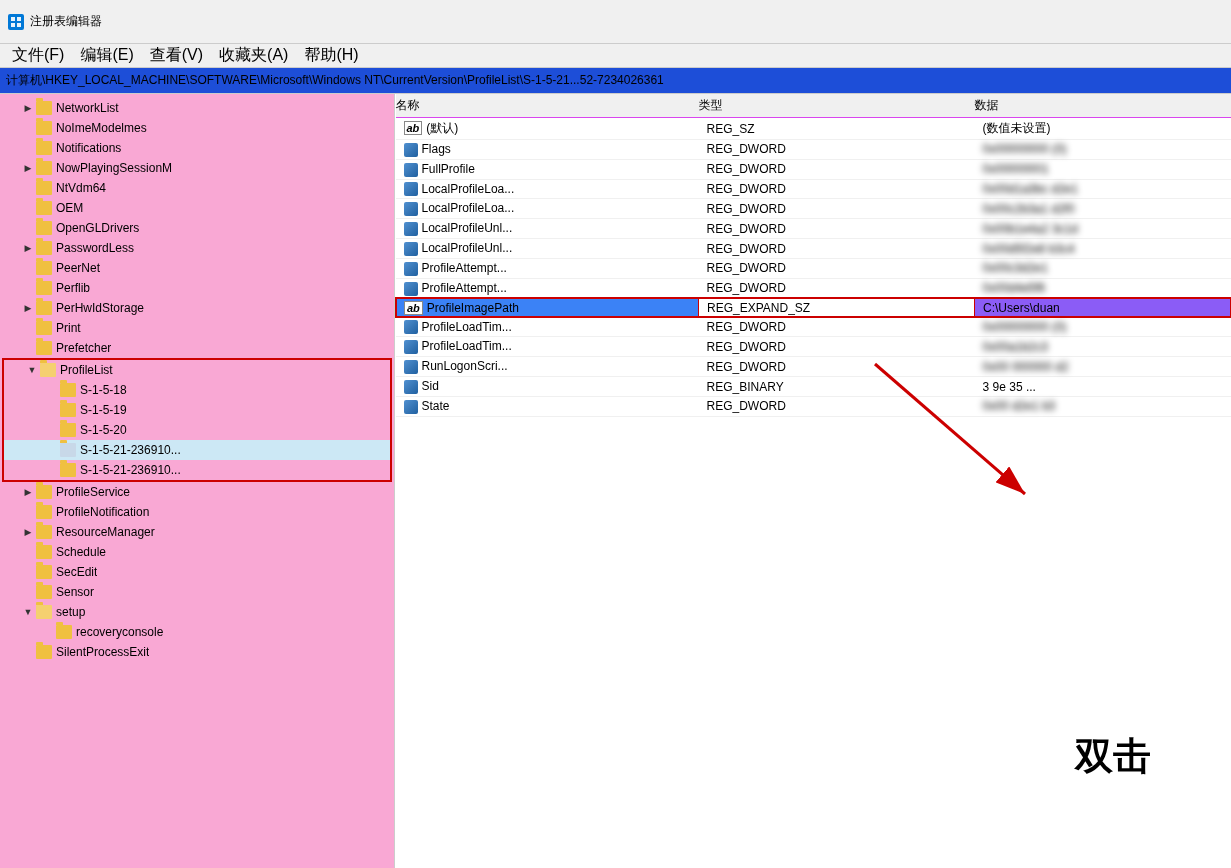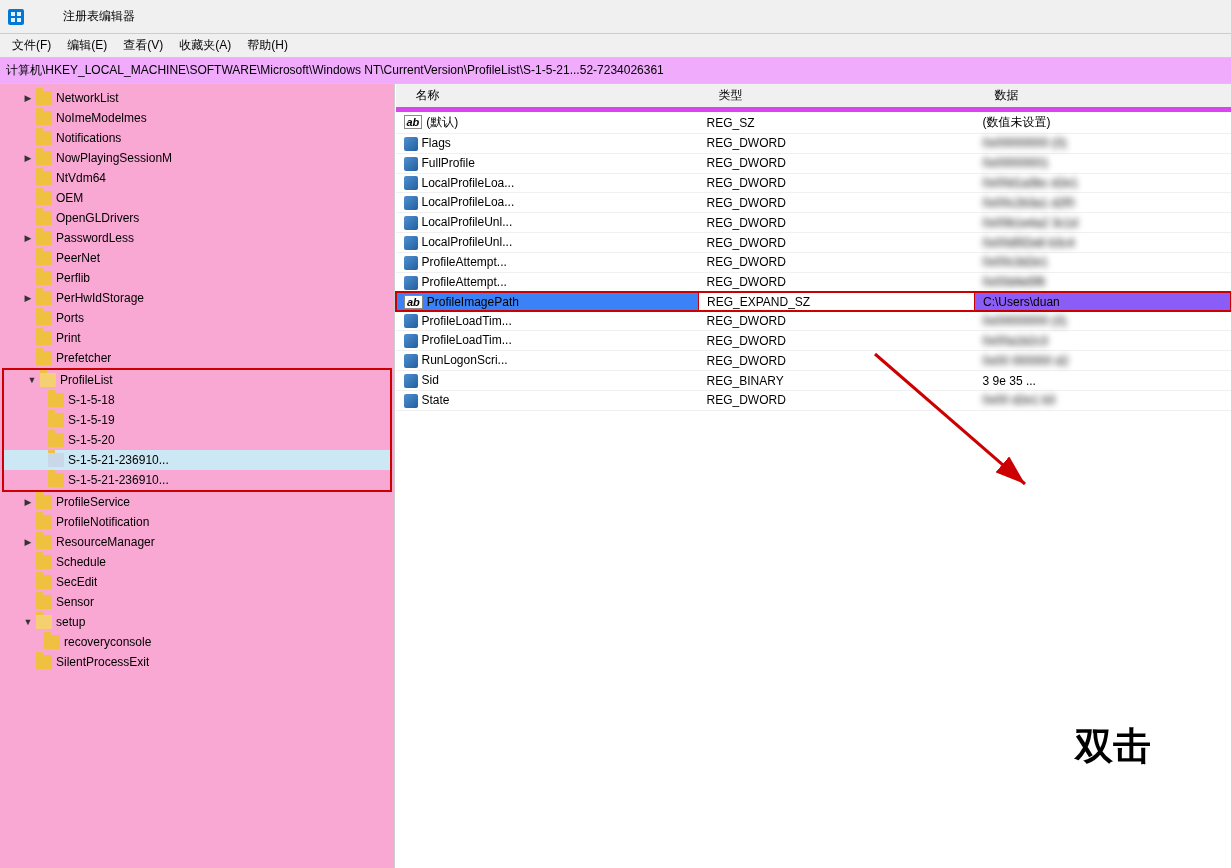--- a/index.html
+++ b/index.html
@@ -9,26 +9,25 @@
       background: #f0f0f0;
       width: 1231px;
       height: 868px;
       overflow: hidden;
       color: #000;
     }
 
     
     .title-bar {
       background: #f0f0f0;
-      height: 34px;
+      height: 44px;
       display: flex;
       align-items: center;
       padding: 0 8px;
       border-bottom: 1px solid #ccc;
-      gap: 33px;
     }
     .title-bar-icon {
       width: 16px;
       height: 16px;
       margin-right: 6px;
       background: #0078d7;
       border-radius: 2px;
       display: inline-flex;
       align-items: center;
       justify-content: center;
@@ -41,26 +40,26 @@
       background: #f0f0f0;
       height: 24px;
       display: flex;
       align-items: center;
       padding: 0 4px;
       border-bottom: 1px solid #ccc;
     }
     .menu-item {
       padding: 2px 8px;
       cursor: pointer;
-      font-size: 12px;
+      font-size: 16px;
     }
 
     
     .address-bar {
-      background: #f0abfc;
+      background: #1d4ed8;
       height: 26px;
       display: flex;
       align-items: center;
       padding: 0 6px;
       border-bottom: 1px solid #ccc;
       font-size: 12px;
       color: #000;
       overflow: hidden;
     }
 
@@ -145,22 +144,22 @@
       overflow-y: auto;
       overflow-x: auto;
     }
 
     .reg-table {
       width: 100%;
       border-collapse: collapse;
     }
     .reg-table th {
       background: #f0f0f0;
-      border-bottom: 5px solid #d946ef;
-      padding: 3px 20px;
+      border-bottom: 1px solid #d946ef;
+      padding: 3px 0;
       text-align: left;
       font-weight: normal;
       position: sticky;
       top: 0;
       z-index: 1;
       font-size: 12px;
     }
     .reg-table td {
       padding: 2px 8px;
       font-size: 12px;
@@ -185,21 +184,21 @@
     }
 
     
     .arrow-svg {
       position: absolute;
       pointer-events: none;
       z-index: 10;
     }
 
     .indent1 { padding-left: 20px; }
-    .indent2 { padding-left: 28px; }
+    .indent2 { padding-left: 40px; }
   </style>
 </head>
 <body>
 
 <div class="container" style="position:relative; width:1231px; height:868px;">
 
   <div class="title-bar">
     <div class="title-bar-icon">
       <svg width="12" height="12" viewBox="0 0 12 12">
         <rect x="1" y="1" width="4" height="4" fill="white" opacity="0.9"></rect>
@@ -286,25 +285,20 @@
         <span class="folder-icon"></span>
         <span class="tree-label">Perflib</span>
       </div>
 
       <div class="tree-item indent1">
         <span class="expand-arrow collapsed"></span>
         <span class="folder-icon"></span>
         <span class="tree-label">PerHwIdStorage</span>
       </div>
 
-      <div class="tree-item indent1">
-        <span class="expand-arrow leaf"></span>
-        <span class="folder-icon"></span>
-        <span class="tree-label">Ports</span>
-      </div>
 
       <div class="tree-item indent1">
         <span class="expand-arrow leaf"></span>
         <span class="folder-icon"></span>
         <span class="tree-label">Print</span>
       </div>
 
       <div class="tree-item indent1">
         <span class="expand-arrow leaf"></span>
         <span class="folder-icon"></span>

